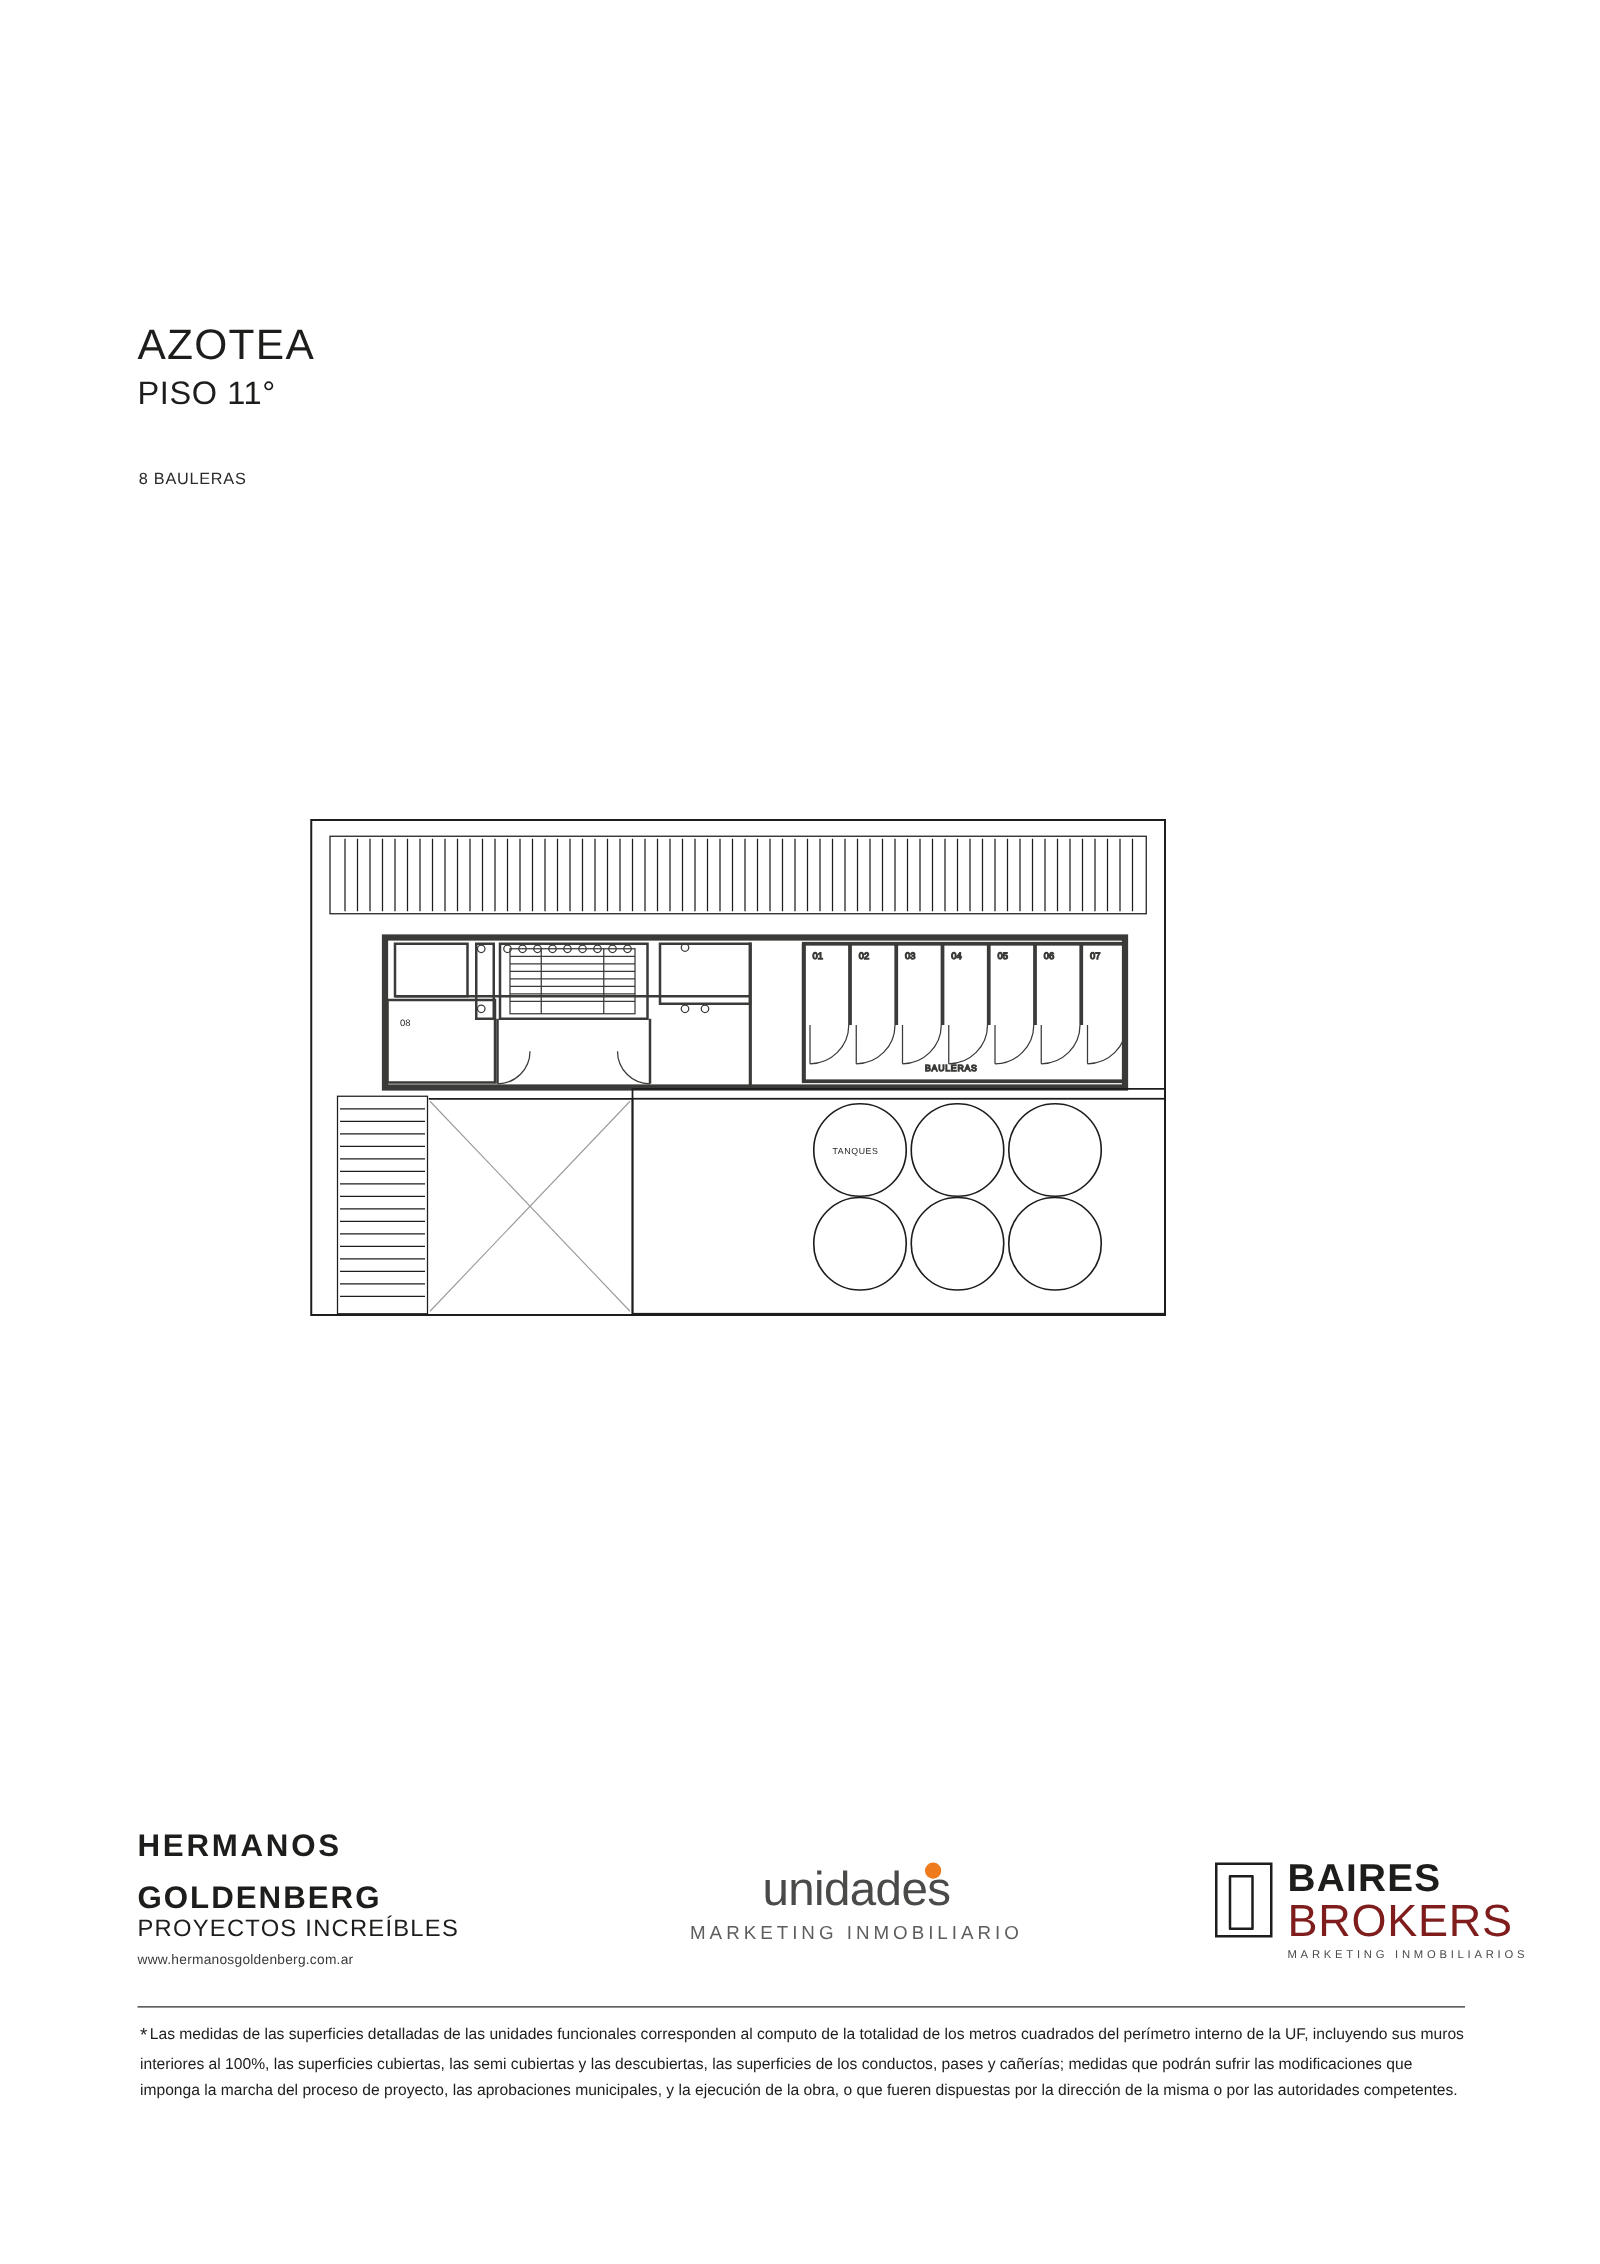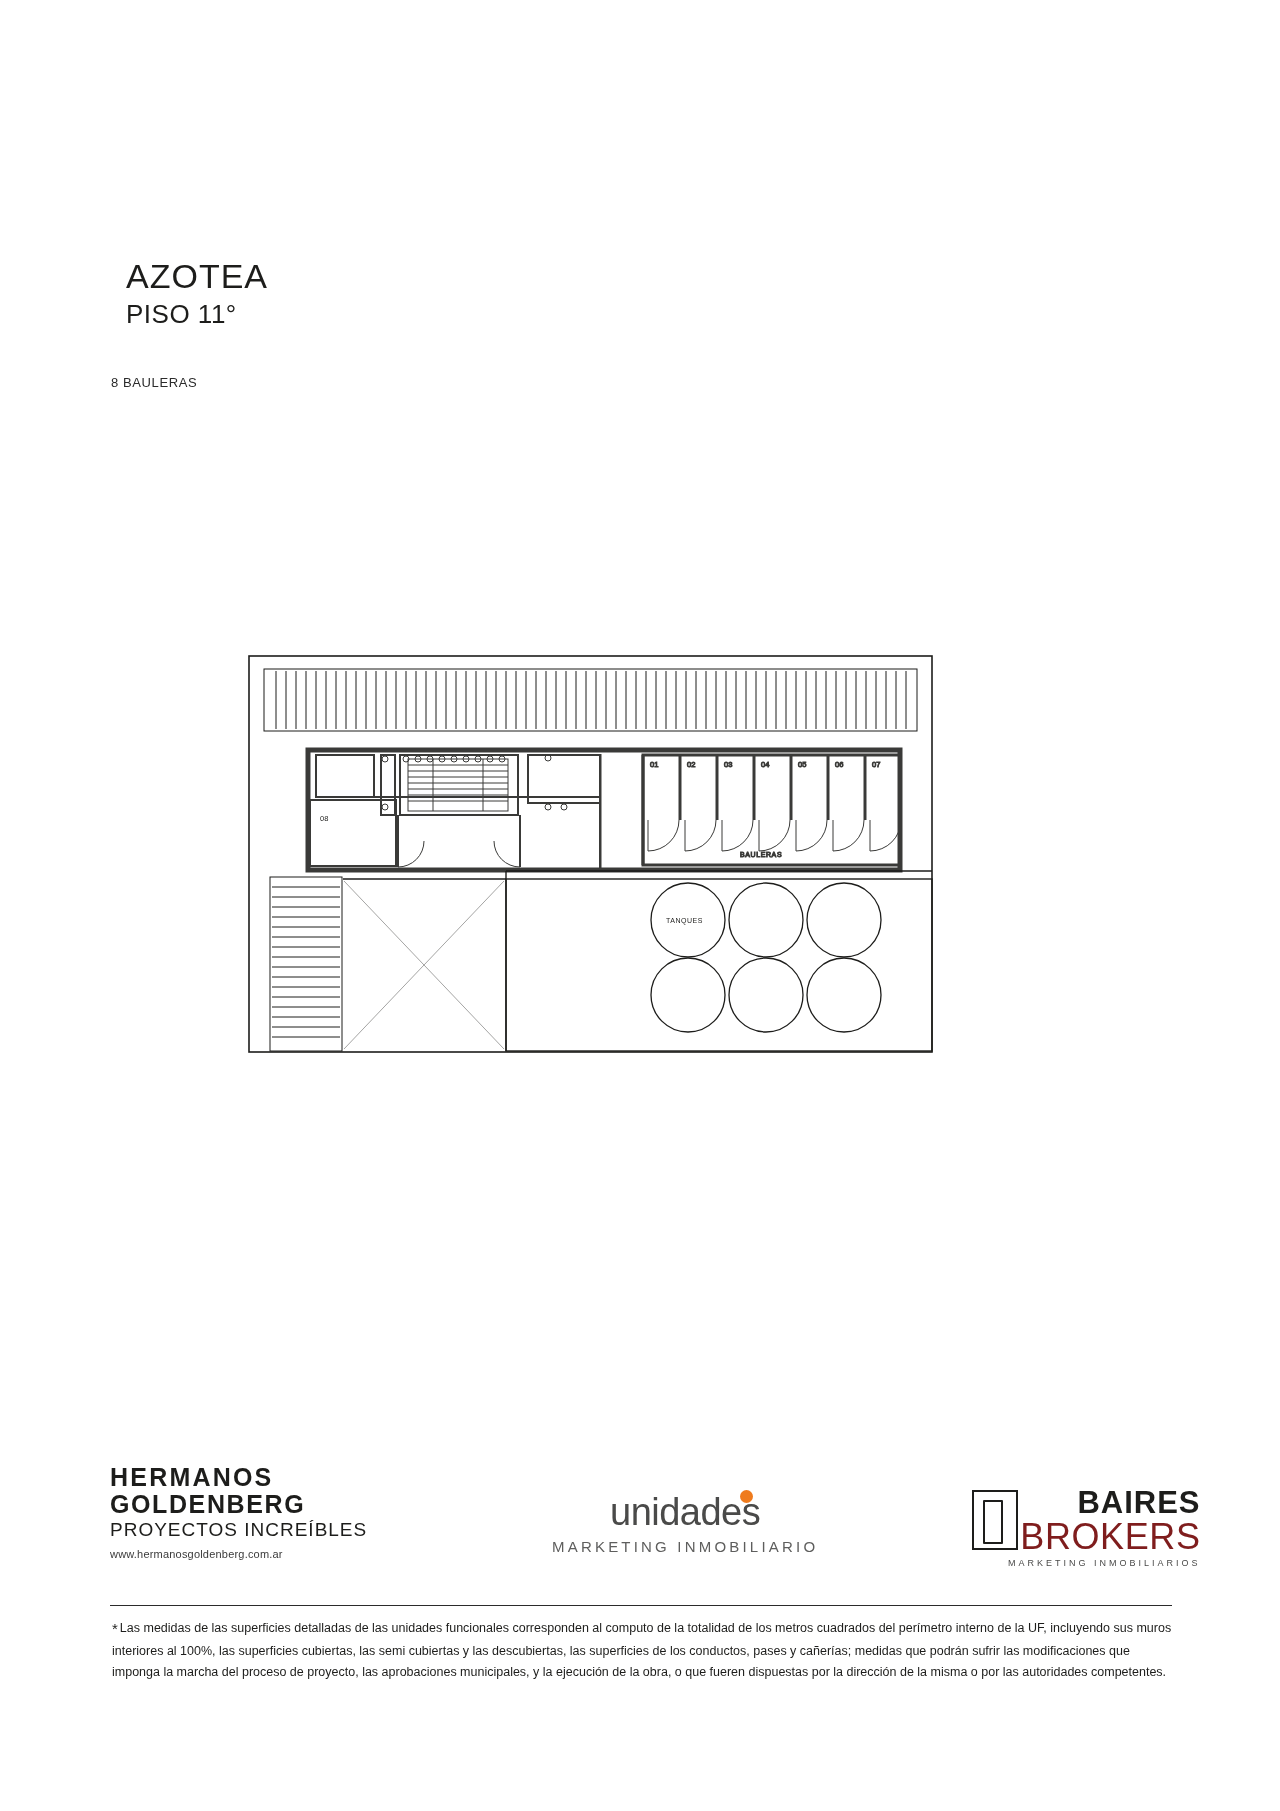--- a/index.html
+++ b/index.html
@@ -14,21 +14,20 @@
     font-family: "Liberation Sans", sans-serif;
     color: #1a1a1a;
     overflow: hidden;
   }
 
   
   .header {
     position: absolute;
     left: 110px;
     top: 258px;
-    margin-left: 16px;
   }
   .title {
     font-size: 34px;
     letter-spacing: 1px;
     font-weight: 400;
     line-height: 1.1;
     color: #1d1d1b;
   }
   .subtitle {
     font-size: 26px;
@@ -76,21 +75,21 @@
     font-size: 25px;
     font-weight: bold;
     letter-spacing: 2.2px;
     color: #1d1d1b;
   }
   .logo-hg .l2 {
     font-size: 25px;
     font-weight: bold;
     letter-spacing: 1.6px;
     color: #1d1d1b;
-    margin-top: 2px;
+    margin-top: 16px;
   }
   .logo-hg .l3 {
     font-size: 19px;
     letter-spacing: 1.0px;
     color: #1d1d1b;
     margin-top: 3px;
   }
   .logo-hg .url {
     font-size: 11px;
     letter-spacing: 0.2px;
@@ -144,21 +143,21 @@
   .logo-bb .mark:after {
     content: "";
     position: absolute;
     left: 9px;
     top: 8px;
     width: 16px;
     height: 40px;
     border: 2px solid #1d1d1b;
     border-radius: 1px;
   }
-  .logo-bb .txt { margin-left: 36px; line-height: 1; text-align: right; }
+  .logo-bb .txt { margin-left: 58px; line-height: 1; }
   .logo-bb .b1 {
     font-size: 31px;
     font-weight: bold;
     letter-spacing: 1px;
     color: #1d1d1b;
   }
   .logo-bb .b2 {
     font-size: 36px;
     letter-spacing: 0.6px;
     color: #7f1d1d;

